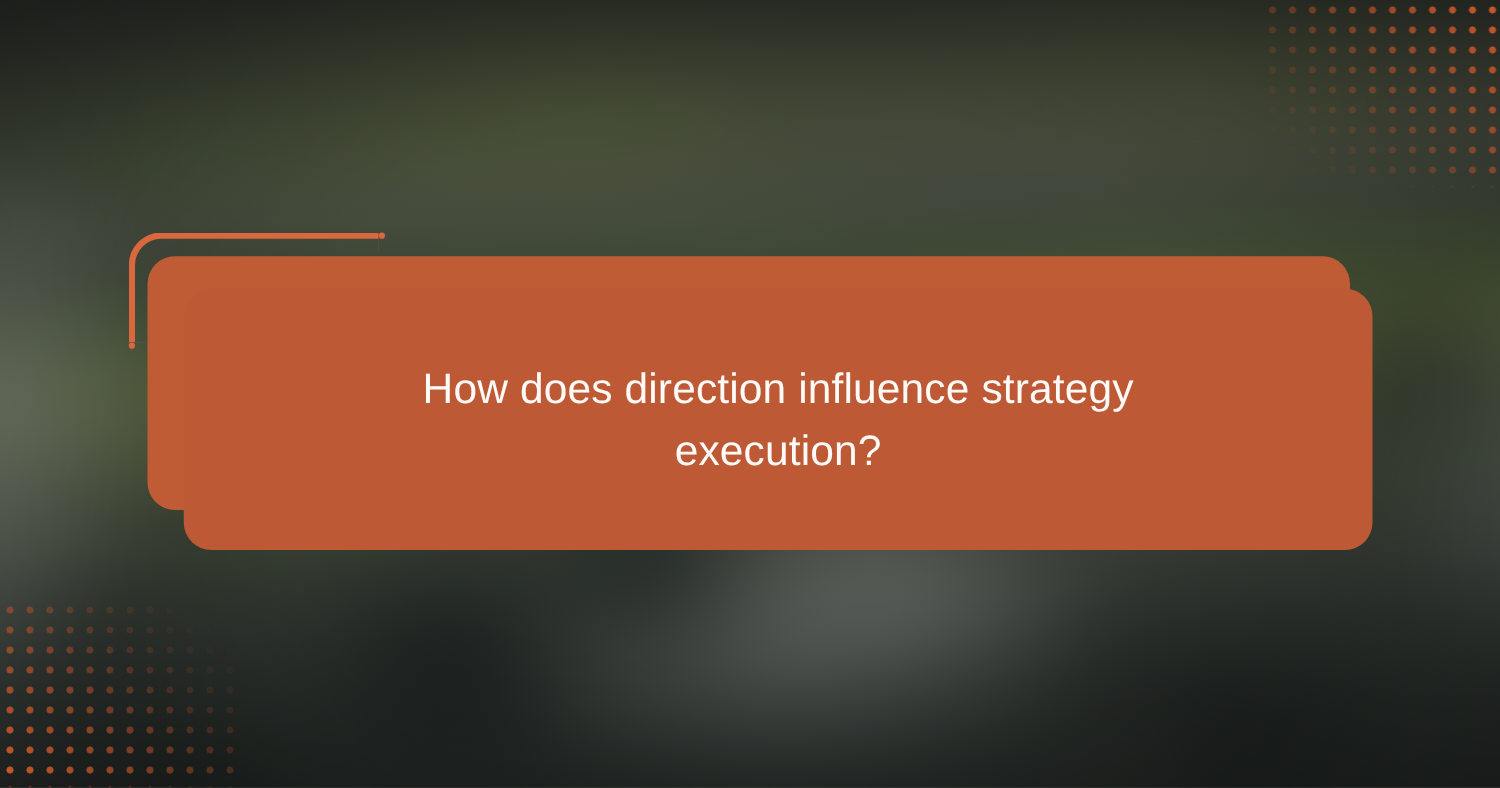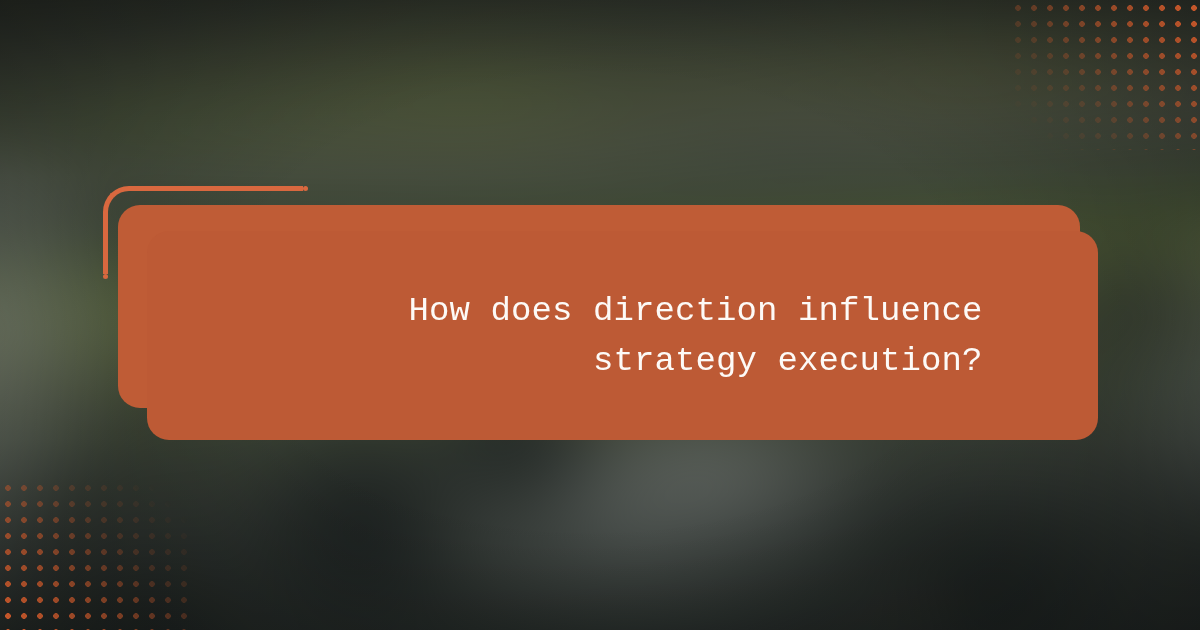--- a/index.html
+++ b/index.html
@@ -155,27 +155,27 @@
     width:951px; height:209px;
     background:#bd5a35;
     border-radius:22px;
     display:flex;
     align-items:center;
     justify-content:center;
   }
 
   .card-title {
     width:720px;
-    text-align:right;
+    text-align:center;
     color:#fdfaf7;
     font-size:34px;
     line-height:50px;
     font-weight:400;
     letter-spacing:0.1px;
-    font-family:Liberation Mono, monospace;
+    font-family:Liberation Sans, sans-serif;
   }
 </style>
 </head>
 <body>
 
 <div id="stage">
 
   <div class="bg-photo">
     <div class="bg-base"></div>
     <div class="bg-l bg-l1"></div>

